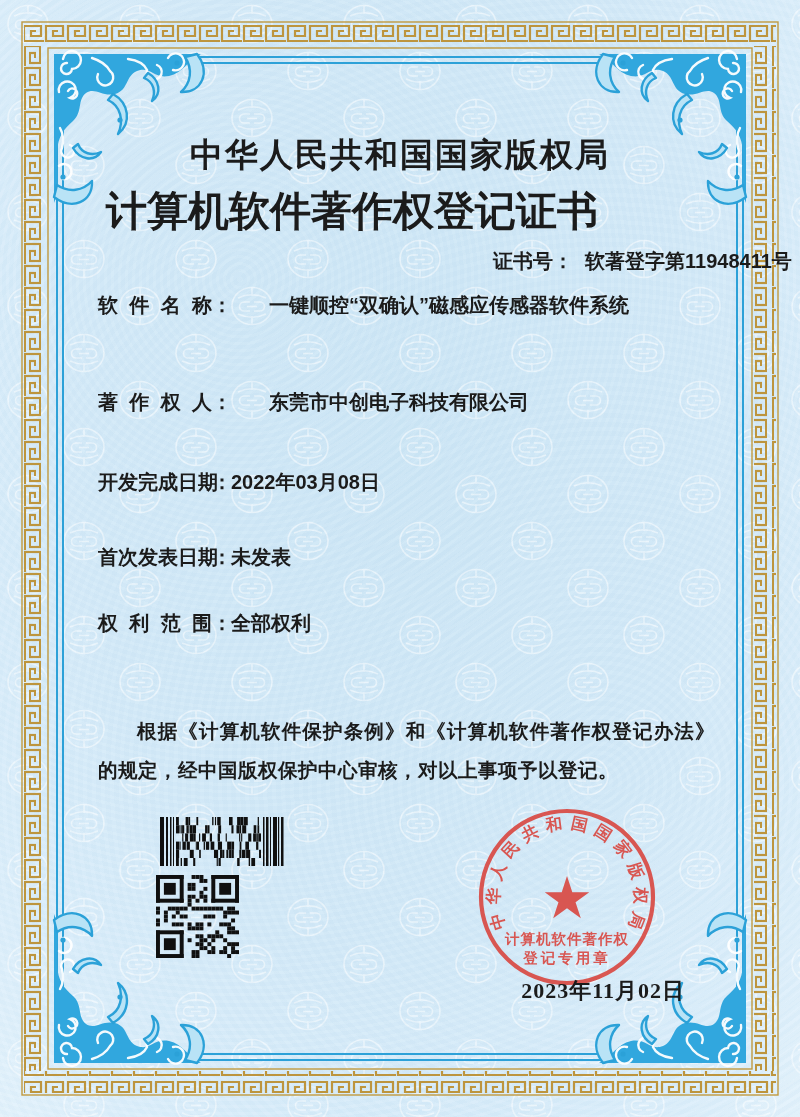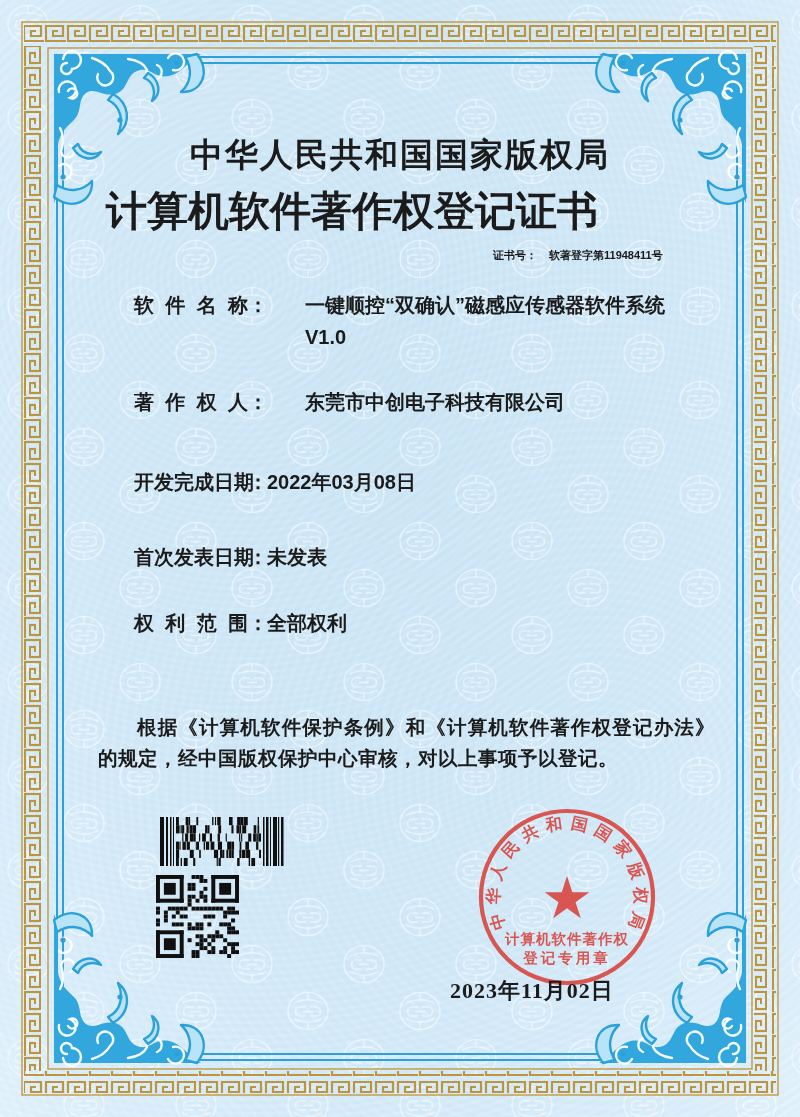--- a/index.html
+++ b/index.html
@@ -25,50 +25,50 @@
   .authority{
     position:absolute;top:133px;left:0;width:800px;text-align:center;
     font-family:"Liberation Serif","DejaVu Serif",serif;
     font-size:33px;font-weight:700;letter-spacing:2px;margin:0;
   }
   .cert-title{
     position:absolute;top:184px;left:0;width:704px;text-align:center;
     font-family:"Liberation Serif","DejaVu Serif",serif;
     font-size:41px;font-weight:700;letter-spacing:0px;margin:0;
   }
-  .certno{position:absolute;top:248px;left:493px;font-size:11px;font-weight:700;}
+  .certno{position:absolute;top:248px;left:493px;font-size:20px;font-weight:700;}
   .certno .num{margin-left:12px;}
 
   .frow{position:absolute;left:98px;font-size:20px;font-weight:700;white-space:nowrap;}
-  .flabel{display:inline-block;width:114px;text-align:justify;text-align-last:justify;vertical-align:top;margin-left:36px;}
+  .flabel{display:inline-block;width:114px;text-align:justify;text-align-last:justify;vertical-align:top;}
   .colon{display:inline-block;vertical-align:top;}
   .fval{display:inline-block;vertical-align:top;white-space:normal;}
   .gap-lg{margin-left:37px;}
   .gap-sm{margin-left:-1px;}
   .fval .l2{margin-top:7px;font-weight:600;}
   .row-name{top:292px;}
   .row-holder{top:389px;}
   .row-dev{top:469px;}
   .row-pub{top:544px;}
   .row-acq{top:563px;}
   .row-scope{top:610px;font-family:Liberation Mono, monospace;}
   .row-reg{top:657px;}
 
   .statement{
     position:absolute;left:98px;top:712px;width:617px;margin:0;
-    font-size:19.5px;font-weight:700;line-height:31px;
+    font-size:19.5px;font-weight:700;line-height:39px;
     text-align:justify;text-indent:2em;letter-spacing:.5px;
   }
 
   .barcode{position:absolute;left:160px;top:817px;}
   .qrcode{position:absolute;left:156px;top:875px;}
 
   .seal{position:absolute;left:472px;top:802px;width:190px;height:190px;opacity:.92;}
   .issue-date{
-    position:absolute;left:450px;top:976px;width:235px;text-align:left;
+    position:absolute;left:450px;top:976px;width:235px;text-align:right;
     font-family:"Liberation Serif","DejaVu Serif",serif;
     font-size:22px;font-weight:700;letter-spacing:1px;
   }
 </style>
 </head>
 <body>
 
 <div class="page">
 
   <svg class="layer" width="800" height="1117" aria-hidden="true">
@@ -166,21 +166,21 @@
     </div>
 
   <h1 class="authority">中华人民共和国国家版权局</h1>
   <h2 class="cert-title">计算机软件著作权登记证书</h2>
 
   <div class="certno">
     <span>证书号：</span><span class="num">软著登字第11948411号</span>
   </div>
 
   <div class="frow row-name">
-    <span class="flabel">软件名称</span><span class="colon">：</span><span class="fval gap-lg"><div>一键顺控“双确认”磁感应传感器软件系统</div><div class="l2">V1.0</div></span>
+    <span class="flabel">软件名称</span><span class="colon">：</span><span class="fval gap-lg"><div>一键顺控“双确认”磁感应传感器软件系统</div></span>
   </div>
 
   <div class="frow row-holder">
     <span class="flabel">著作权人</span><span class="colon">：</span><span class="fval gap-lg">东莞市中创电子科技有限公司</span>
   </div>
 
   <div class="frow row-dev">
     <span class="flabel">开发完成日期</span><span class="colon">：</span><span class="fval gap-sm">2022年03月08日</span>
   </div>
 

